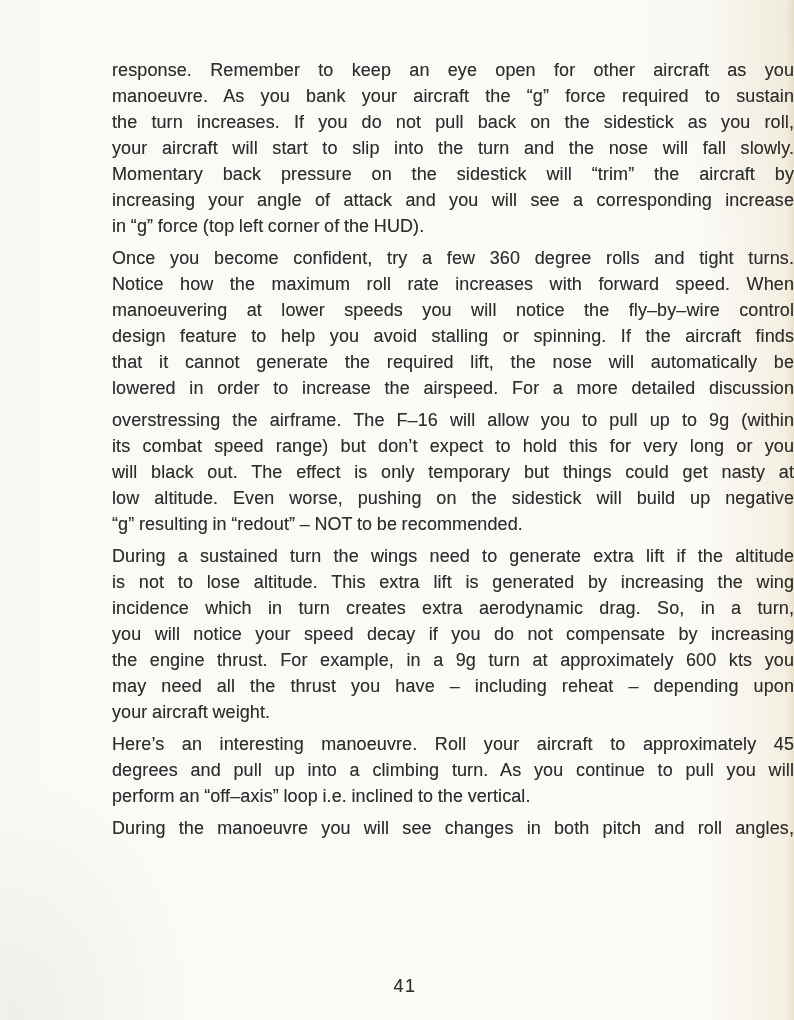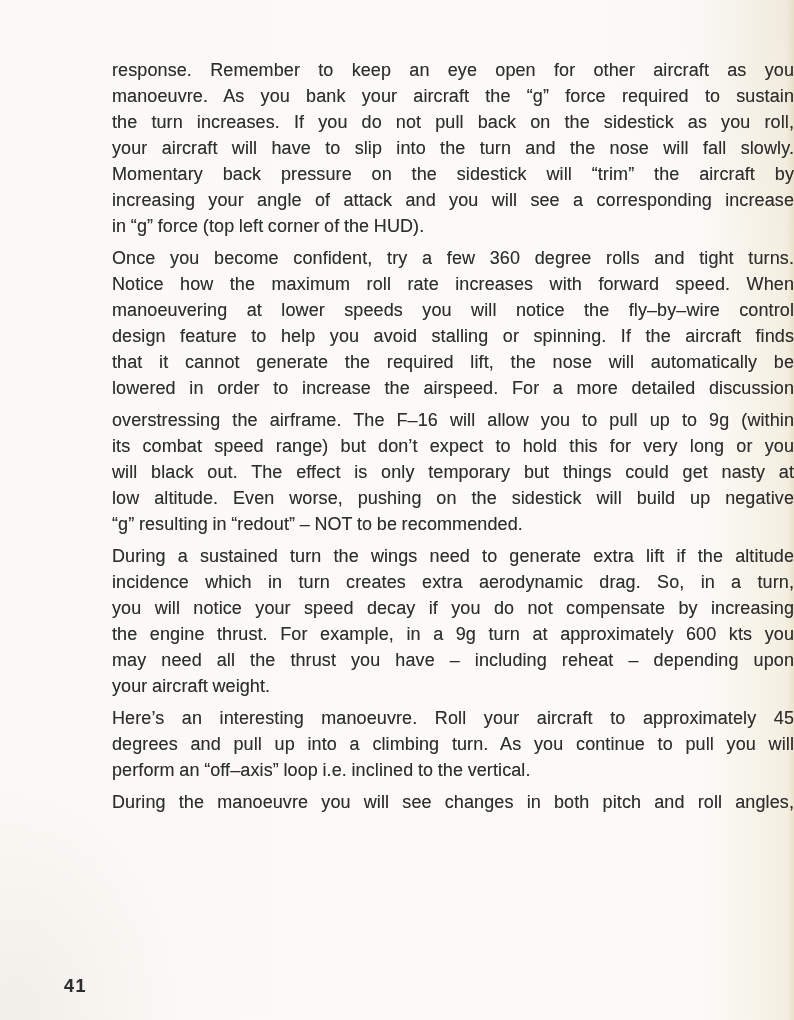--- a/index.html
+++ b/index.html
@@ -35,38 +35,38 @@
   .line {
     text-align: justify;
     text-align-last: justify;
   }
   .line.last { text-align-last: left; }
   .pagenum {
     position: absolute;
     left: 64px;
     top: 976px;
     width: 682px;
+    text-align: center;
     font-size: 18px;
     letter-spacing: 1.5px;
     color: #2e2e2e;
     text-shadow: 0 0 0.6px rgba(46,46,46,0.45);
-    font-weight: bold;
   }
 </style>
 </head>
 <body>
 
 <div class="page">
   <div class="textblock">
 
     <div class="para">
       <div class="line">response. Remember to keep an eye open for other aircraft as you</div>
       <div class="line">manoeuvre. As you bank your aircraft the “g” force required to sustain</div>
       <div class="line">the turn increases. If you do not pull back on the sidestick as you roll,</div>
-      <div class="line">your aircraft will have to slip into the turn and the nose will fall slowly.</div>
+      <div class="line">your aircraft will start to slip into the turn and the nose will fall slowly.</div>
       <div class="line">Momentary back pressure on the sidestick will “trim” the aircraft by</div>
       <div class="line">increasing your angle of attack and you will see a corresponding increase</div>
       <div class="line last">in “g” force (top left corner of the HUD).</div>
     </div>
 
     <div class="para">
       <div class="line">Once you become confident, try a few 360 degree rolls and tight turns.</div>
       <div class="line">Notice how the maximum roll rate increases with forward speed. When</div>
       <div class="line">manoeuvering at lower speeds you will notice the fly–by–wire control</div>
       <div class="line">design feature to help you avoid stalling or spinning. If the aircraft finds</div>
@@ -77,20 +77,21 @@
     <div class="para">
       <div class="line">overstressing the airframe. The F–16 will allow you to pull up to 9g (within</div>
       <div class="line">its combat speed range) but don’t expect to hold this for very long or you</div>
       <div class="line">will black out. The effect is only temporary but things could get nasty at</div>
       <div class="line">low altitude. Even worse, pushing on the sidestick will build up negative</div>
       <div class="line last">“g” resulting in “redout” – NOT to be recommended.</div>
     </div>
 
     <div class="para">
       <div class="line">During a sustained turn the wings need to generate extra lift if the altitude</div>
+      <div class="line">is not to lose altitude. This extra lift is generated by increasing the wing</div>
       <div class="line">incidence which in turn creates extra aerodynamic drag. So, in a turn,</div>
       <div class="line">you will notice your speed decay if you do not compensate by increasing</div>
       <div class="line">the engine thrust. For example, in a 9g turn at approximately 600 kts you</div>
       <div class="line">may need all the thrust you have – including reheat – depending upon</div>
       <div class="line last">your aircraft weight.</div>
     </div>
 
     <div class="para">
       <div class="line">Here’s an interesting manoeuvre. Roll your aircraft to approximately 45</div>
       <div class="line">degrees and pull up into a climbing turn. As you continue to pull you will</div>

